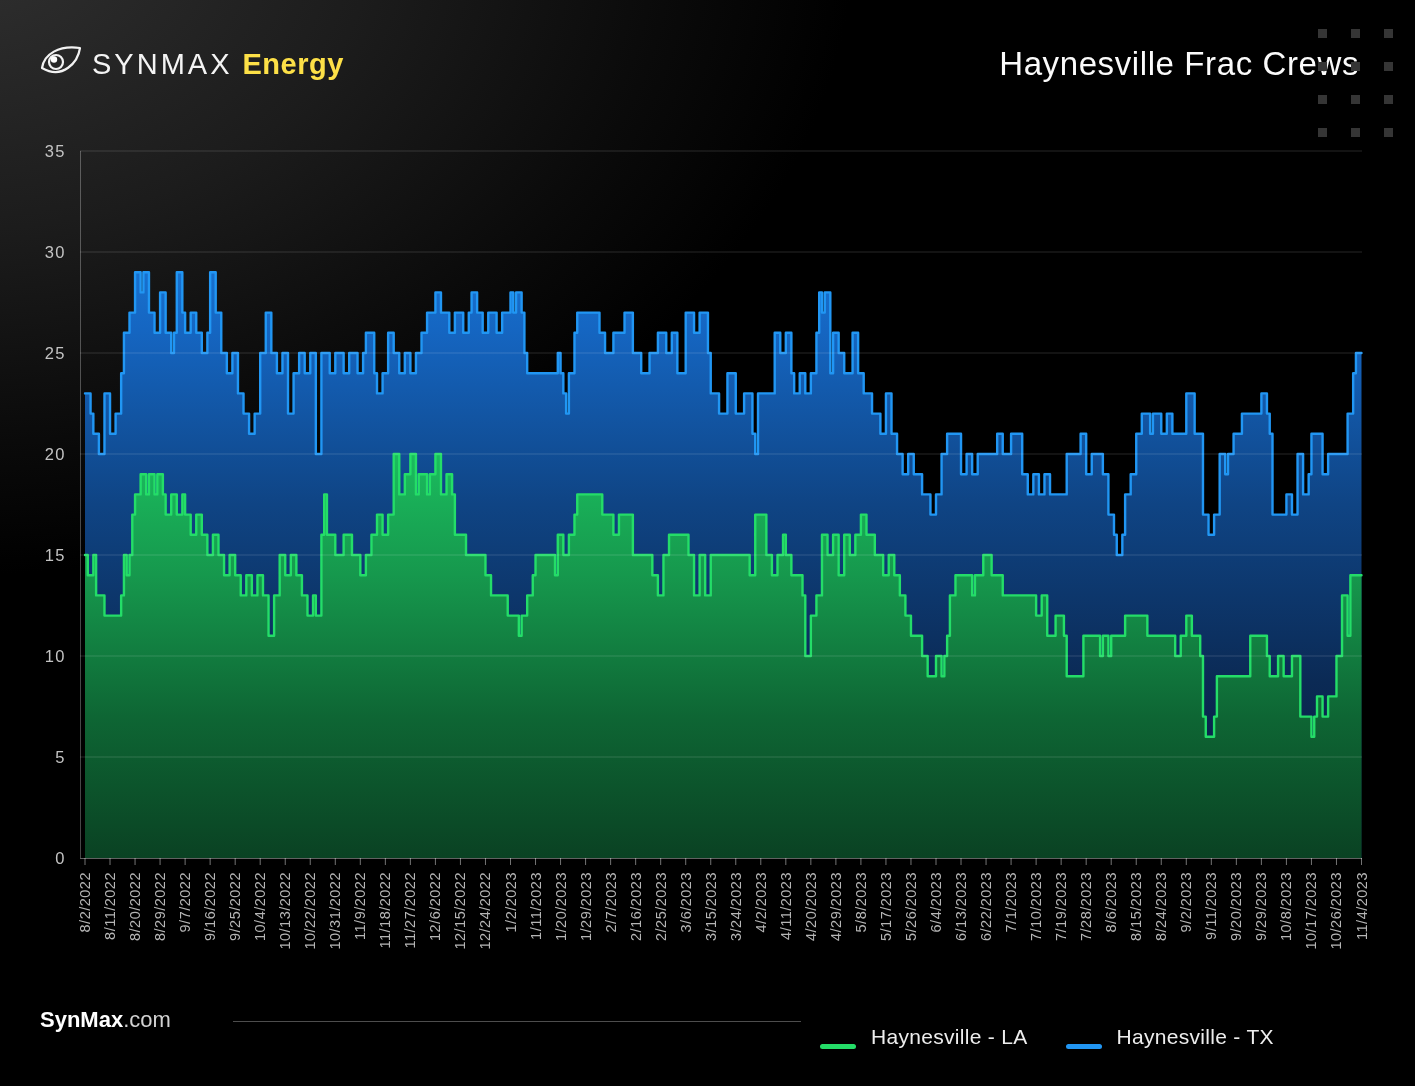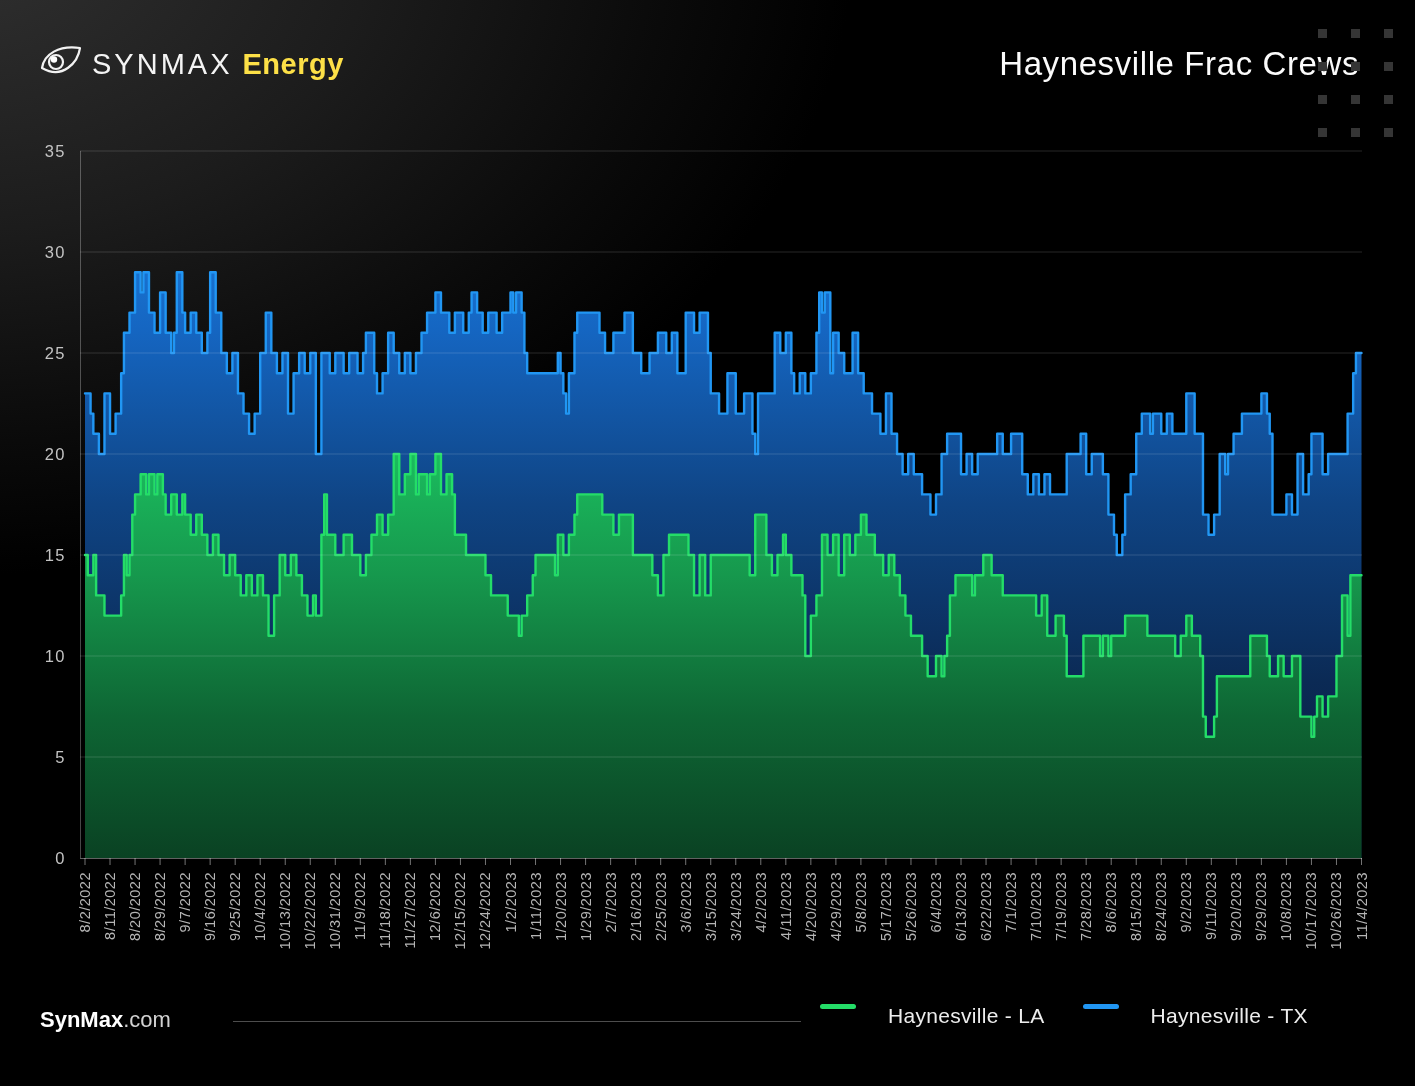--- a/index.html
+++ b/index.html
@@ -23,21 +23,21 @@
     position:absolute;right:22px;top:29px;
     display:grid;grid-template-columns:repeat(3,9px);grid-auto-rows:9px;gap:24px 24px;
   }
   .dot{width:9px;height:9px;background:#353535;}
   #plot{position:absolute;left:0;top:0;}
   .footer-brand{position:absolute;left:40px;top:1007px;font-size:22px;line-height:1.2;}
   .footer-brand .b{font-weight:700;color:#ffffff;}
   .footer-brand .s{font-weight:400;color:#d2d2d2;}
   .footer-line{position:absolute;left:233px;top:1021px;width:568px;height:1px;background:#4d4d4d;}
   .legend{position:absolute;left:820px;top:1004px;display:flex;align-items:center;gap:38px;}
-  .legend-item{display:flex;align-items:flex-start;gap:32px;cursor:default;}
+  .legend-item{display:flex;align-items:flex-end;gap:15px;cursor:default;margin-top:21px;}
   .legend-swatch{width:36px;height:5px;border-radius:3px;}
   .legend-label{font-size:21px;color:#ededed;font-weight:400;letter-spacing:0.3px;}
 </style>
 </head>
 <body>
 
 <svg id="plot" width="1415" height="1086">
     <defs>
       <linearGradient id="grad0" gradientUnits="userSpaceOnUse" x1="0" y1="151" x2="0" y2="858">
         <stop offset="0%" stop-color="#2bd873"></stop>

